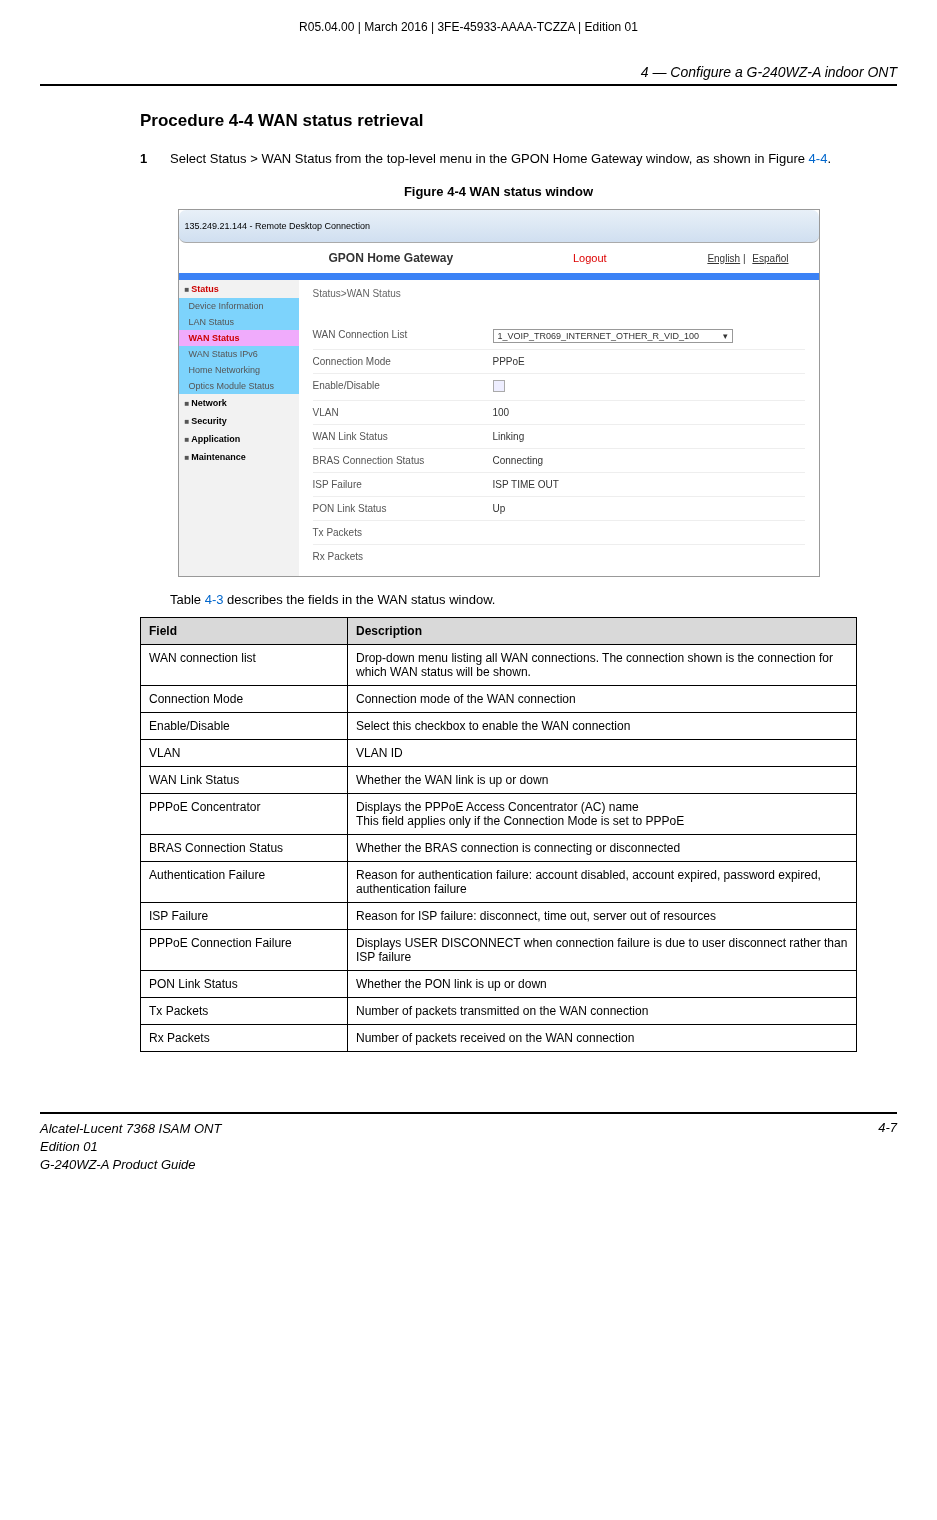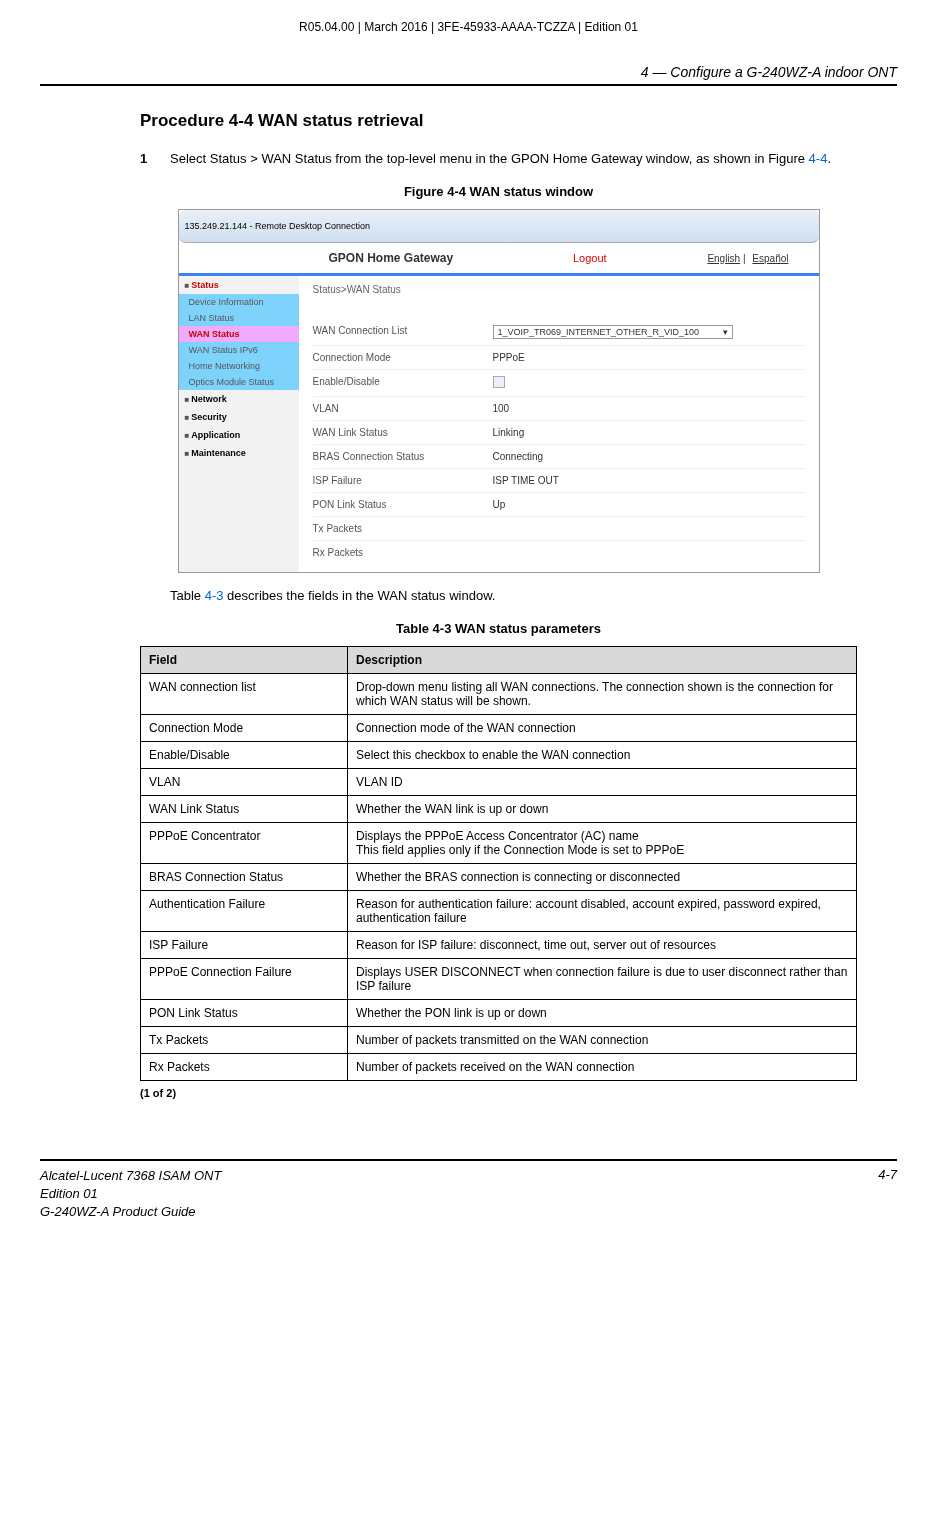--- a/index.html
+++ b/index.html
@@ -63,21 +63,21 @@
     padding: 11px 6px;
     border-bottom: 1px solid #aaa;
     border-radius: 7px;
   }
   .ss-header {
     display: flex;
     justify-content: space-between;
     align-items: center;
     padding: 8px 30px 8px 150px;
     background: #fff;
-    border-bottom: 3px solid #3b82f6;
+    border-bottom: 7px solid #3b82f6;
   }
   .ss-header .ghg { font-weight: bold; font-size: 12px; color: #333; }
   .ss-header .logout { color: #d00; font-size: 11px; padding-left: 23px; }
   .ss-header .langs { font-size: 10px; color: #333; }
   .ss-header .langs span { text-decoration: underline; margin-left: 4px; }
   .ss-body { display: flex; }
   .ss-sidebar {
     width: 120px;
     background: #f2f2f2;
     padding: 0;
@@ -220,21 +220,20 @@
             </div>
           </div>
       </div>
     </div>
   </div>
 
   <div class="after-fig">
     <span>Table </span><span class="tabref">4-3</span><span> describes the fields in the WAN status window.</span>
   </div>
 
-  <div class="table-caption">Table 4-3 WAN status parameters</div>
 
   <table class="param">
     <thead>
       <tr>
         <th style="width:190px">Field</th>
         <th>Description</th>
       </tr>
     </thead>
     <tbody id="param-body">
         <tr>
@@ -284,21 +283,20 @@
         <tr>
           <td>Tx Packets</td>
           <td>Number of packets transmitted on the WAN connection</td>
         </tr>
         <tr>
           <td>Rx Packets</td>
           <td>Number of packets received on the WAN connection</td>
         </tr>
       </tbody>
   </table>
-  <div class="table-pager">(1 of 2)</div>
 </div>
 
 <div class="footer">
   <div class="left">
     <div>Alcatel-Lucent 7368 ISAM ONT</div>
     <div>Edition 01</div>
     <div>G-240WZ-A Product Guide</div>
   </div>
   <div class="right">4-7</div>
 </div>

